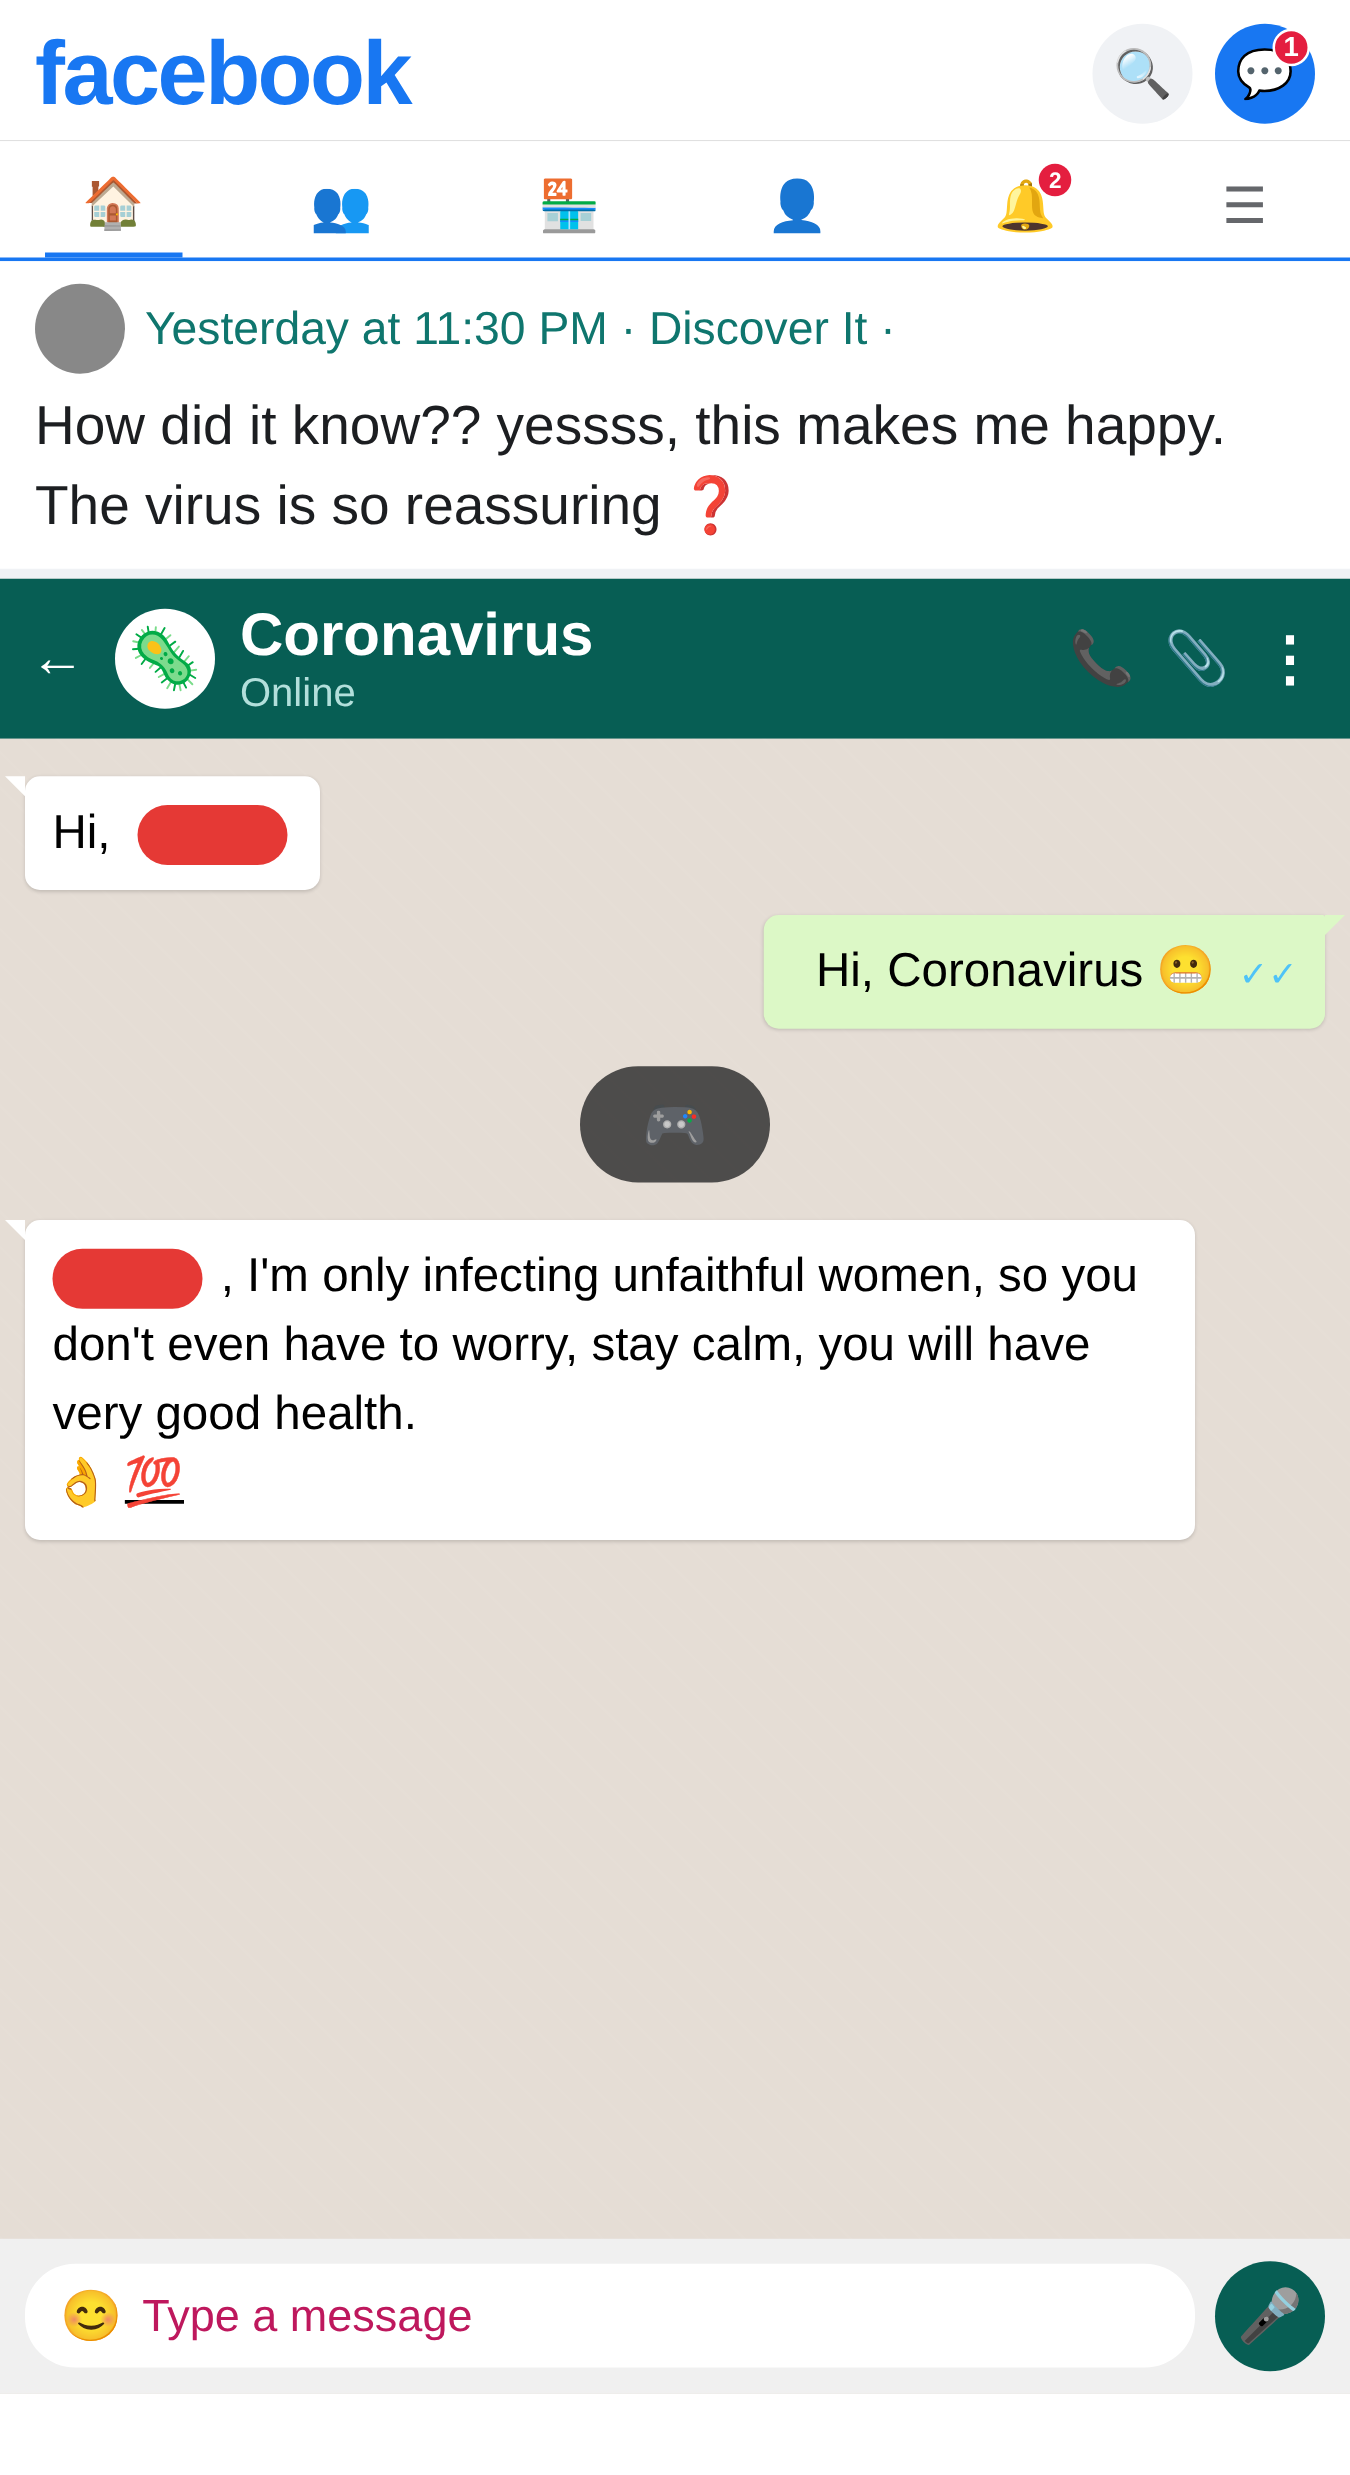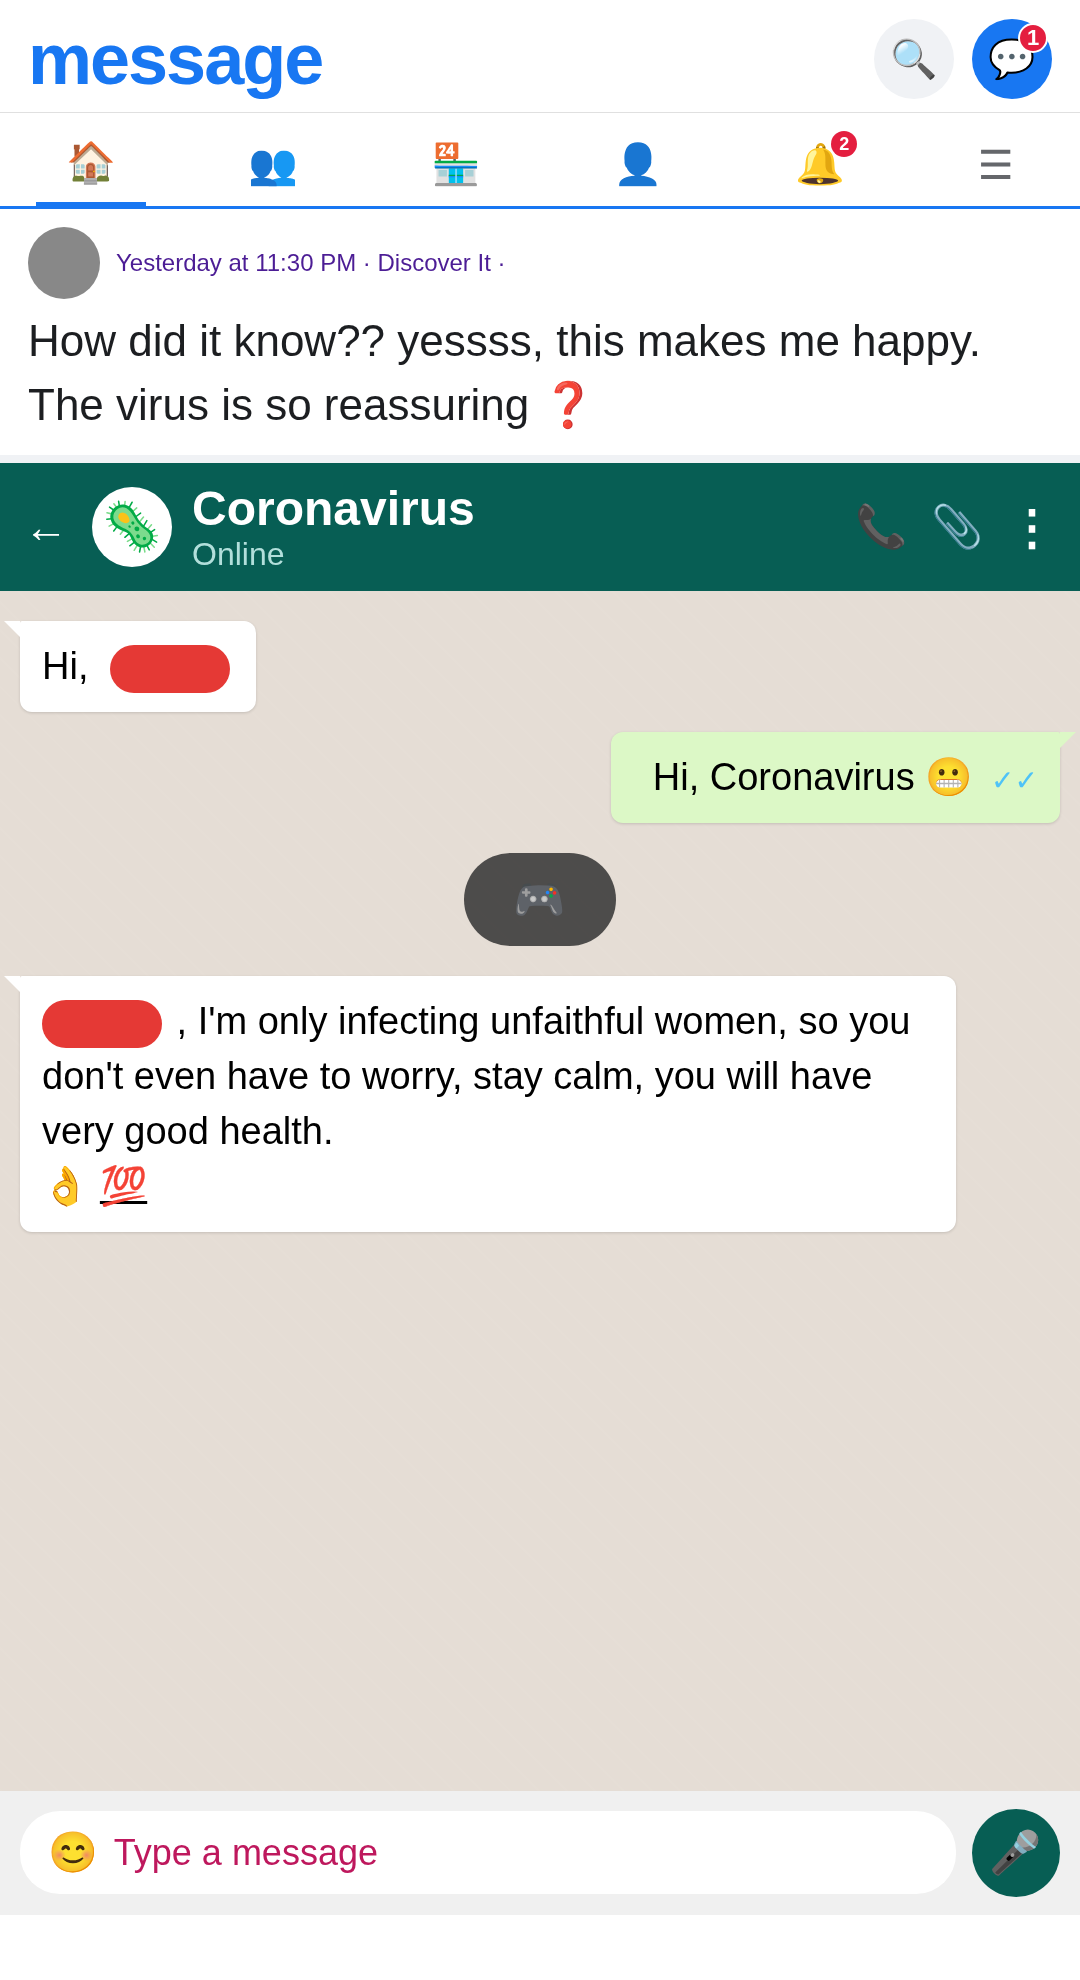--- a/index.html
+++ b/index.html
@@ -117,22 +117,22 @@
       margin-bottom: 10px;
     }
     .fb-avatar {
       width: 72px;
       height: 72px;
       border-radius: 50%;
       background: #ccc;
       overflow: hidden;
     }
     .fb-post-meta-text {
-      font-size: 24px;
-      color: #4c1d95;
+      font-size: 37px;
+      color: #0f766e;
     }
     .fb-post-text {
       font-size: 44px;
       color: #1c1e21;
       line-height: 1.45;
     }
 
     
     .wa-window {
       width: 100%;
@@ -223,20 +223,21 @@
       padding: 18px 22px;
       border-radius: 12px;
       font-size: 38px;
       line-height: 1.45;
       position: relative;
       box-shadow: 0 1px 3px rgba(0,0,0,0.15);
     }
     .wa-bubble.received {
       background: #fff;
       border-top-left-radius: 2px;
+      border-radius: 12px;
     }
     .wa-bubble.sent {
       background: #dcf8c6;
       border-top-right-radius: 2px;
       padding-left: 42px;
     }
     .wa-bubble-tail-left::before {
       content: '';
       position: absolute;
       top: 0;
@@ -339,21 +340,21 @@
       font-size: 42px;
       color: #fff;
       cursor: pointer;
       flex-shrink: 0;
     }
   </style>
 </head>
 <body>
 
 <header class="fb-header">
-  <div class="fb-logo">message</div>
+  <div class="fb-logo">facebook</div>
   <div class="fb-header-icons">
     <div class="fb-icon-btn">
       <span>🔍</span>
     </div>
     <div class="fb-icon-btn messenger">
       <span>💬</span>
       <span class="badge">1</span>
     </div>
   </div>
 </header>

